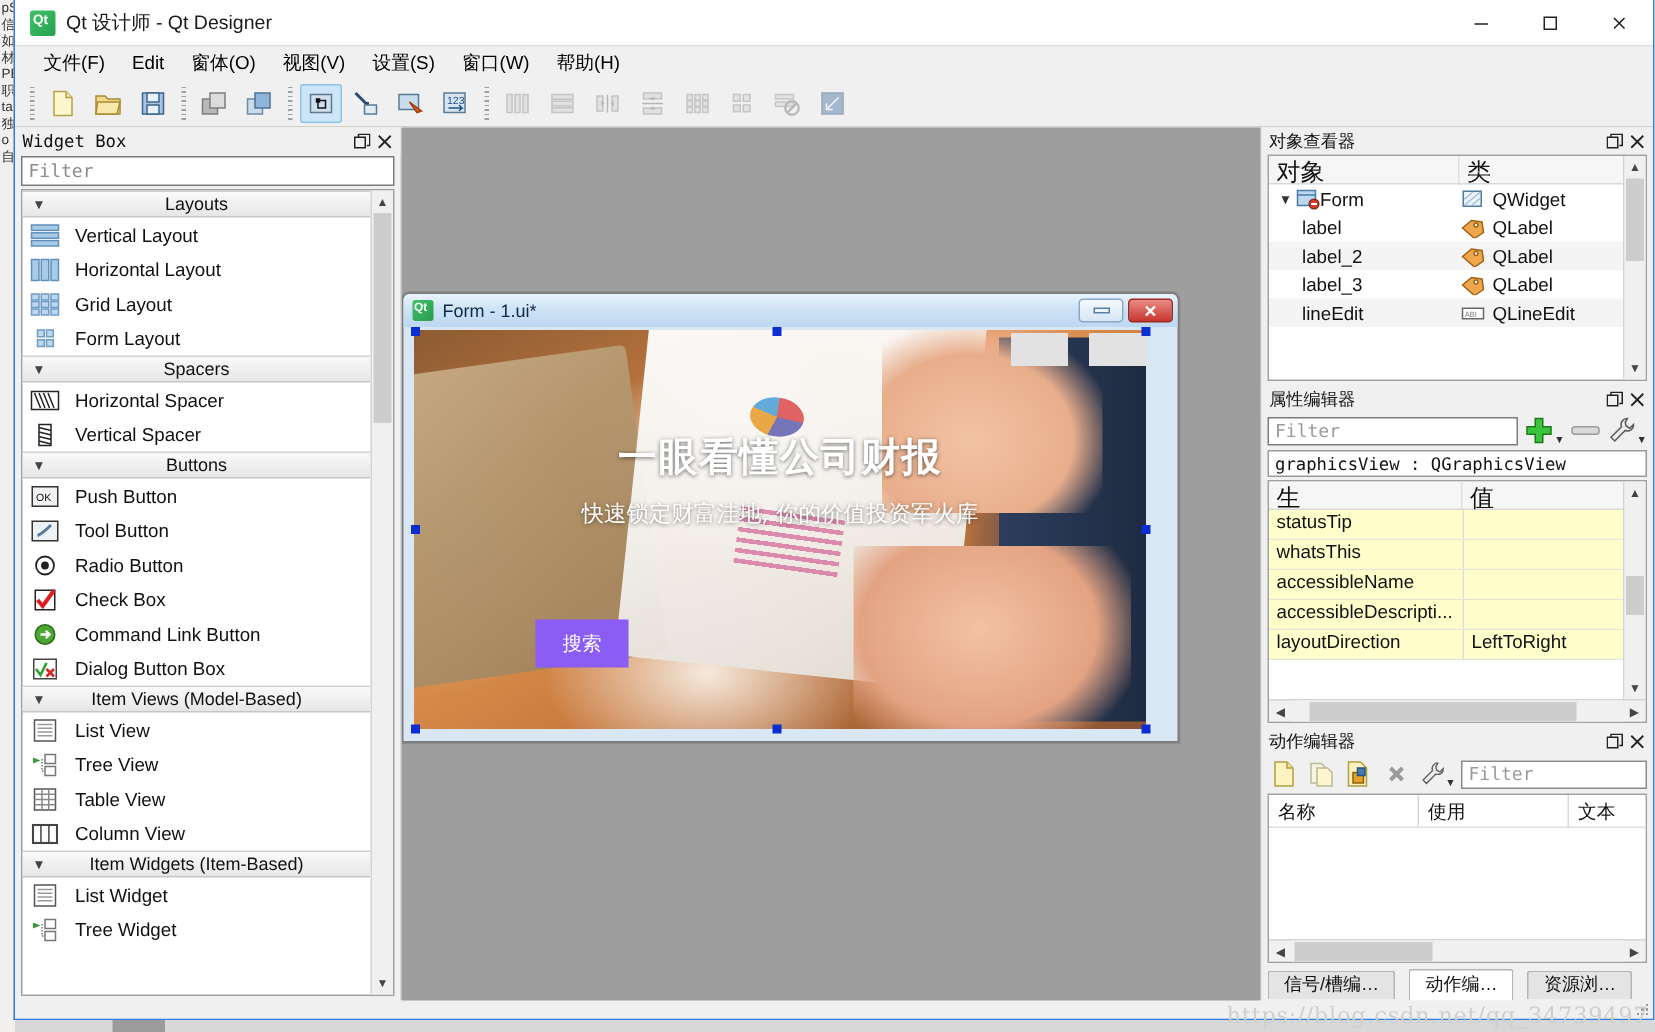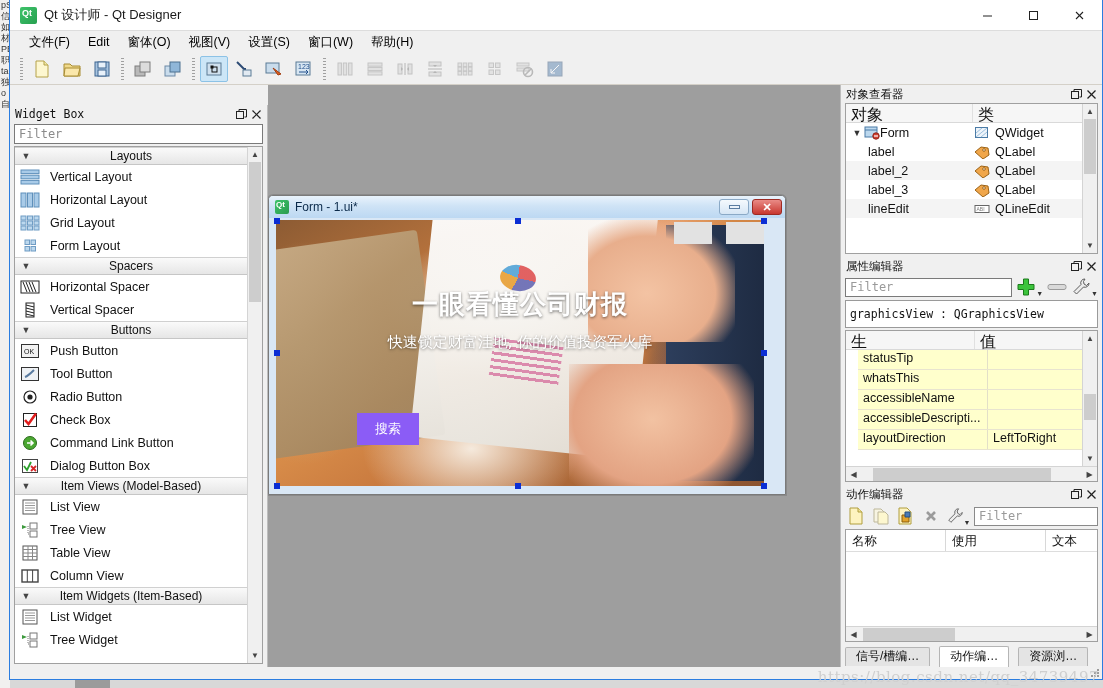--- a/index.html
+++ b/index.html
@@ -106,21 +106,20 @@
   .dock-title .t { flex: 1; font-size: 11.5px; }
   .dock-btn {
     width: 15px; height: 15px; display: flex; align-items: center; justify-content: center;
     color: #222; font-size: 11px;
   }
 
   
   .widgetbox {
     width: 258px; border-right: 1px solid #bdbdbd;
     flex: none;
-    margin-top: 20px;
   }
   .filter-input {
     height: 20px; margin: 1px 4px 2px 4px;
     border: 1px solid #7a7a7a; background: #fff;
     font-size: 12px; color: #8b8b8b; padding: 0 4px;
     display: flex; align-items: center;
     font-family: "DejaVu Sans Mono", monospace;
   }
   .wb-body {
     flex: 1; background: #fff; border: 1px solid #a0a0a0;
@@ -337,27 +336,27 @@
   .pe { flex: 1; display: flex; flex-direction: column; min-height: 0; }
   .pe-toolbar {
     display: flex; align-items: center; gap: 4px; padding: 2px 4px 3px 4px;
   }
   .pe-filter {
     flex: 1; height: 19px; border: 1px solid #7a7a7a; background: #fff;
     font-size: 12px; color: #9a9a9a; padding: 0 4px; display: flex; align-items: center;
     font-family: "DejaVu Sans Mono", monospace;
   }
   .pe-objline {
-    height: 28px; border: 1px solid #9a9a9a; background: #fff;
+    height: 18px; border: 1px solid #9a9a9a; background: #fff;
     margin: 0 4px 2px 4px; font-size: 11.5px; color: #111;
     display: flex; align-items: center; padding-left: 4px;
     font-family: "DejaVu Sans Mono", monospace;
   }
   .pe-rows { flex: 1; overflow: hidden; }
-  .pe-row { height: 20px; display: flex; font-size: 12.5px; color: #111; border-bottom: 1px solid #e8e4cf; margin-left: 12px; }
+  .pe-row { height: 20px; display: flex; font-size: 12.5px; color: #111; border-bottom: 1px solid #e8e4cf; }
   .pe-k { width: 130px; background: #ffffcc; padding: 1px 5px; border-right: 1px solid #e2dfc8; overflow:hidden; white-space:nowrap;}
   .pe-v { flex: 1; background: #ffffcc; padding: 1px 5px; overflow:hidden; white-space:nowrap;}
   .hscroll {
     height: 15px; display: flex; align-items: center; background: #f0f0f0;
     border-top: 1px solid #d4d4d4;
   }
   .hs-arrow { width: 15px; text-align: center; font-size: 8px; color: #444; }
   .hs-track { flex: 1; height: 15px; position: relative; background: #f0f0f0; }
   .hs-thumb { position: absolute; top: 1px; bottom: 1px; background: #cdcdcd; }
   .vscroll-col {

